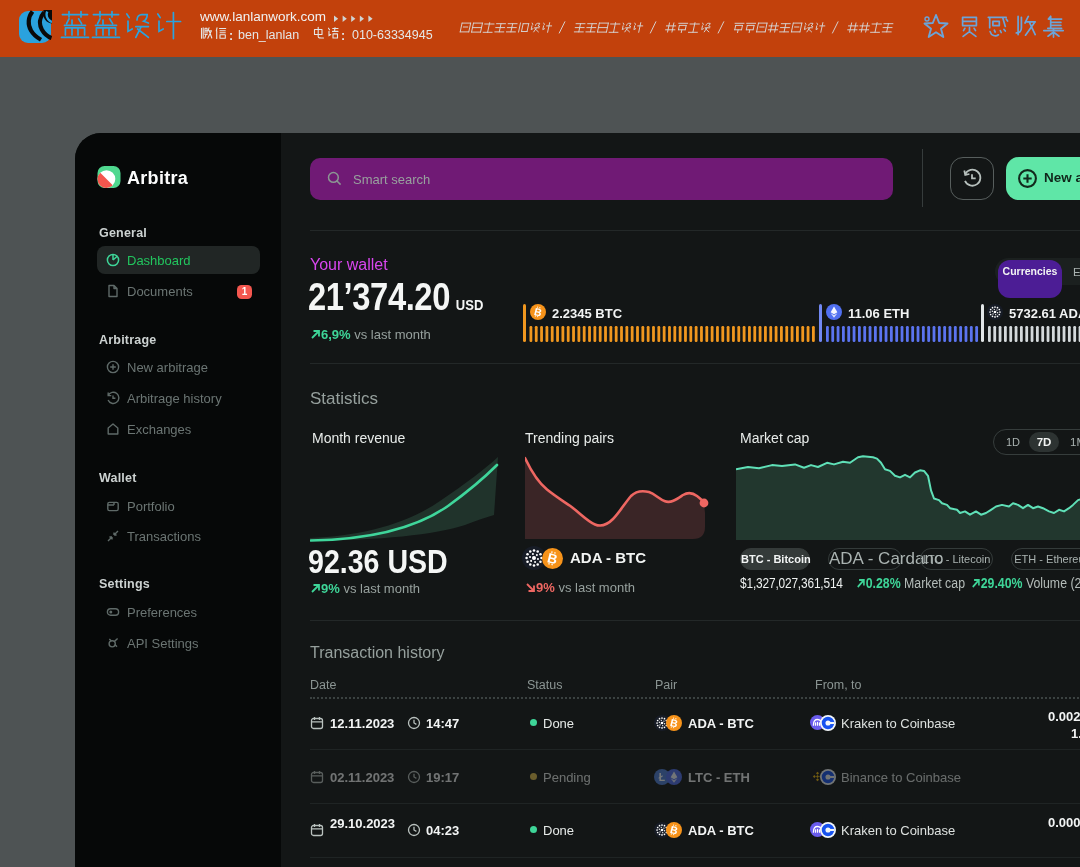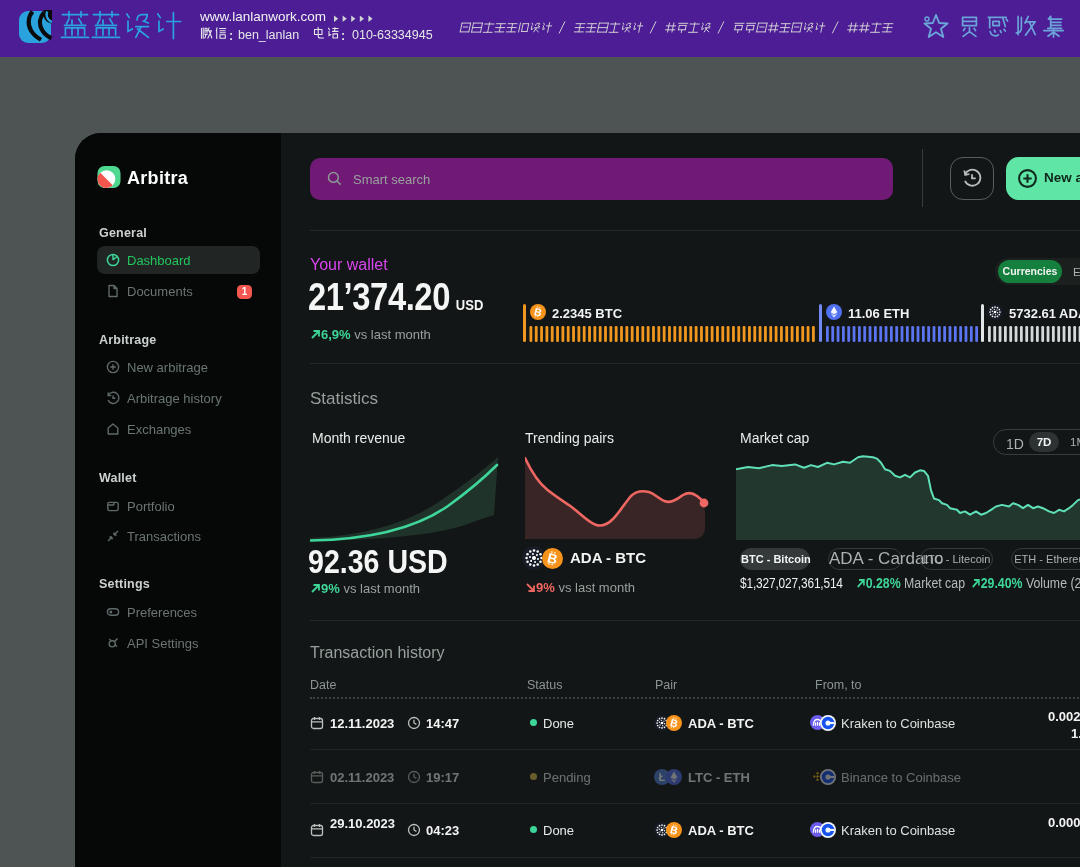--- a/index.html
+++ b/index.html
@@ -1,17 +1,17 @@
 <!DOCTYPE html>
 <html><head><meta charset="utf-8"><style>
 *{margin:0;padding:0;box-sizing:border-box}
 html,body{width:1080px;height:867px;overflow:hidden}
 body{background:#4e5354;font-family:"Liberation Sans",sans-serif;position:relative}
 .abs{position:absolute}
-#hdr{position:absolute;left:0;top:0;width:1080px;height:57px;background:#4c1d95}
+#hdr{position:absolute;left:0;top:0;width:1080px;height:57px;background:#c2410c}
 #card{position:absolute;left:75px;top:133px;width:1020px;height:750px;background:#131616;border-top-left-radius:26px;overflow:hidden}
 #side{position:absolute;left:0;top:0;width:206px;height:750px;background:#060808}
 #main{position:absolute;left:206px;top:0;width:814px;height:750px}
 .nav{position:absolute;left:32px;color:#6b7573;font-size:13px;white-space:nowrap}
 .sechdr{position:absolute;left:24px;color:#ccd2d1;font-size:12.5px;font-weight:bold;letter-spacing:.2px}
 .dvd{position:absolute;left:29px;right:0;height:1px;background:#232828}
 .glab{color:#d946ef;font-size:16px}
 .grn{color:#3ed598;font-weight:bold}
 .gry{color:#97a19e}
 .wlab{color:#e8ecea;font-size:14px}
@@ -276,21 +276,21 @@
         </svg>
 <div class="abs" style="left:38px;top:13px;color:#10271b;font-size:13.5px;font-weight:bold;white-space:nowrap">New arbitrage</div>
       </div>
 <div class="dvd" style="top:97px"></div>
 <div class="abs glab" style="left:29px;top:123px">Your wallet</div>
 <div class="abs" style="left:27px;top:142px;font-size:39px;font-weight:bold;color:#f4f6f5;letter-spacing:-.5px;transform:scaleX(.84);transform-origin:0 0;white-space:nowrap">21’374.20<span style="font-size:15.5px;letter-spacing:0;margin-left:7px">USD</span></div>
 <div class="abs" style="left:29px;top:194px;font-size:13px"><span class="grn"><svg style="vertical-align:-1px" width="11" height="11" viewBox="0 0 11 11">
             <path d="M2,9 L9,2 M3.5,2 H9 V7.5" stroke="#3ed598" stroke-width="1.8" fill="none"></path>
           </svg>6,9%</span><span class="gry"> vs last month</span></div>
 <div class="abs" style="left:714px;top:125px;width:110px;height:27px;background:#1b201f;border-radius:13.5px"></div>
-<div class="abs" style="left:717px;top:127px;width:64px;height:23px;background:#15803d;border-radius:12px;color:#f2f4f3;font-size:10.5px;font-weight:bold;line-height:23px;text-align:center">Currencies</div>
+<div class="abs" style="left:717px;top:127px;width:64px;height:38px;background:#4c1d95;border-radius:12px;color:#f2f4f3;font-size:10.5px;font-weight:bold;line-height:23px;text-align:center">Currencies</div>
 <div class="abs" style="left:792px;top:133px;color:#a9b2b0;font-size:11.5px">Exchanges</div>
 <svg class="abs" style="left:240px;top:167px" width="564" height="46" viewBox="0 0 564 46">
         <rect x="2" y="4" width="3" height="38" rx="1.5" fill="#f0971f"></rect>
         <rect x="8.50" y="26" width="2.8" height="16" rx="1.2" fill="#f0971f"></rect>
         <rect x="13.83" y="26" width="2.8" height="16" rx="1.2" fill="#f0971f"></rect>
         <rect x="19.16" y="26" width="2.8" height="16" rx="1.2" fill="#f0971f"></rect>
         <rect x="24.49" y="26" width="2.8" height="16" rx="1.2" fill="#f0971f"></rect>
         <rect x="29.82" y="26" width="2.8" height="16" rx="1.2" fill="#f0971f"></rect>
         <rect x="35.15" y="26" width="2.8" height="16" rx="1.2" fill="#f0971f"></rect>
         <rect x="40.48" y="26" width="2.8" height="16" rx="1.2" fill="#f0971f"></rect>
@@ -473,21 +473,21 @@
           <text x="10" y="14.6" text-anchor="middle" font-family="Liberation Sans" font-size="13" font-weight="bold" fill="#fff">B</text>
           <path d="M8,3.6 V5 M11,3.6 V5 M8,15 V16.4 M11,15 V16.4" stroke="#fff" stroke-width="1.2"></path>
         </g>
       </svg>
 <div class="abs" style="left:289px;top:416px;font-size:15px;font-weight:bold;color:#f2f4f3">ADA - BTC</div>
 <div class="abs" style="left:244px;top:447px;font-size:13px"><span style="color:#ee6762;font-weight:bold"><svg style="vertical-align:-1px" width="11" height="11" viewBox="0 0 11 11">
             <path d="M2,2 L9,9 M3.5,9 H9 V3.5" stroke="#ee6762" stroke-width="1.8" fill="none"></path>
           </svg>9%</span><span class="gry"> vs last month</span></div>
 <div class="abs wlab" style="left:459px;top:297px">Market cap</div>
 <div class="abs" style="left:712px;top:296px;width:108px;height:26px;border:1px solid #363d3c;border-radius:13px">
-<span class="abs" style="left:12px;top:6px;font-size:14px;color:#a9b2b0">1D</span>
+<span class="abs" style="left:12px;top:6px;font-size:11px;color:#a9b2b0">1D</span>
 <span class="abs" style="left:35px;top:2px;width:30px;height:20px;background:#2d3332;border-radius:10px;color:#f2f4f3;font-size:11.5px;font-weight:bold;text-align:center;line-height:20px">7D</span>
 <span class="abs" style="left:76px;top:6px;font-size:11.5px;color:#a9b2b0">1M</span>
       </div>
 <svg class="abs" style="left:455px;top:317px" width="352" height="92" viewBox="0 0 352 92">
         <path d="M0,19.3 L12,17 L23,18.3 L36,15.1 L46,16.1 L59,14.4 L68,17.7 L75,15.1 L82,17 L91,12.8 L98,14.4 L107,11.8 L114,12.8 L122,7.3 L127,6.3 L137,7.3 L141,8.6 L145,12.8 L149,19.3 L154,20.9 L159,25.8 L164,27.4 L169,24.8 L174,27.4 L179,22.5 L184,20.3 L188,20.9 L192,25.8 L195,40.4 L198,48.5 L203,50.1 L206,53.3 L211,54.9 L214,58.2 L221,59.8 L224,63 L229,61.4 L234,64.7 L240,61.4 L245,64.7 L250,63 L255,59.8 L260,56.5 L266,54.9 L273,56.5 L277,53.3 L282,54.9 L287,58.2 L292,54.9 L297,58.2 L302,56.5 L307,58.2 L313,61.4 L318,63 L323,59.8 L328,61.4 L333,58.2 L337,54.9 L342,50.1 L350,47.5 L350,90 L0,90 Z" fill="#22372e"></path>
         <path d="M0,19.3 L12,17 L23,18.3 L36,15.1 L46,16.1 L59,14.4 L68,17.7 L75,15.1 L82,17 L91,12.8 L98,14.4 L107,11.8 L114,12.8 L122,7.3 L127,6.3 L137,7.3 L141,8.6 L145,12.8 L149,19.3 L154,20.9 L159,25.8 L164,27.4 L169,24.8 L174,27.4 L179,22.5 L184,20.3 L188,20.9 L192,25.8 L195,40.4 L198,48.5 L203,50.1 L206,53.3 L211,54.9 L214,58.2 L221,59.8 L224,63 L229,61.4 L234,64.7 L240,61.4 L245,64.7 L250,63 L255,59.8 L260,56.5 L266,54.9 L273,56.5 L277,53.3 L282,54.9 L287,58.2 L292,54.9 L297,58.2 L302,56.5 L307,58.2 L313,61.4 L318,63 L323,59.8 L328,61.4 L333,58.2 L337,54.9 L342,50.1 L350,47.5" fill="none" stroke="#5fe0b7" stroke-width="2" stroke-linejoin="round"></path>
       </svg>
 <div class="chip on" style="left:459px;top:415px;width:70px;padding:0;text-align:center;font-size:11px">BTC - Bitcoin</div>
 <div class="chip" style="left:547px;top:415px;width:74px;padding:0;text-align:center;font-size:17px">ADA - Cardano</div>
 <div class="chip" style="left:639px;top:415px;width:73px;padding:0;text-align:center;font-size:11px">LTC - Litecoin</div>

